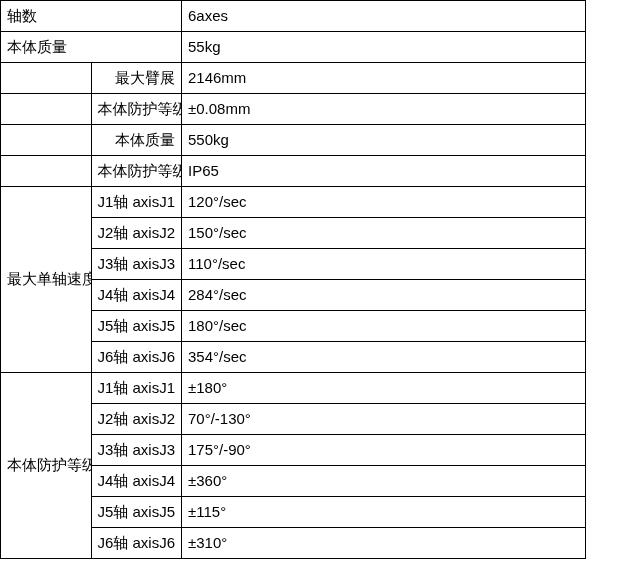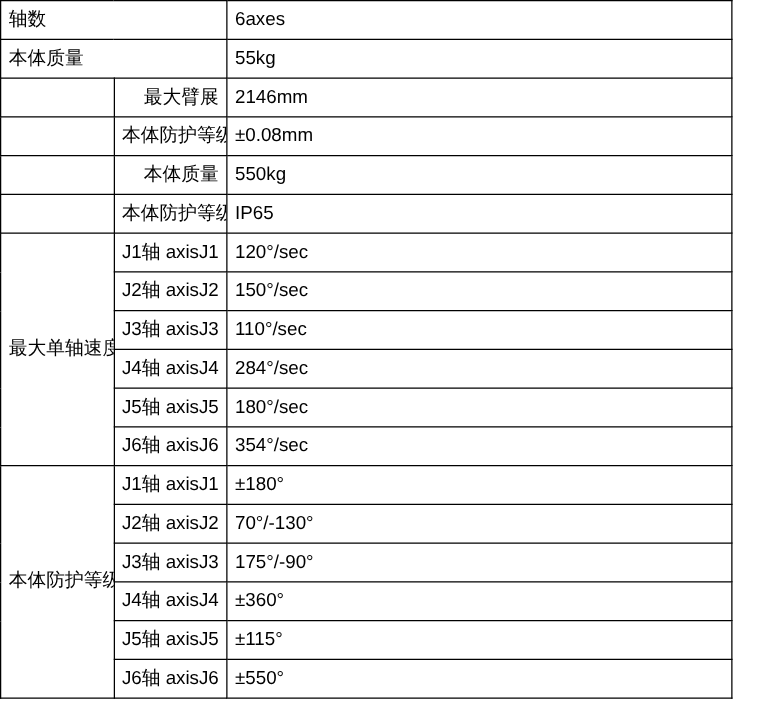--- a/index.html
+++ b/index.html
@@ -128,17 +128,17 @@
     <tr>
       <td class="col-item">J4轴 axisJ4</td>
       <td class="col-value">±360°</td>
     </tr>
     <tr>
       <td class="col-item">J5轴 axisJ5</td>
       <td class="col-value">±115°</td>
     </tr>
     <tr>
       <td class="col-item">J6轴 axisJ6</td>
-      <td class="col-value">±550°</td>
+      <td class="col-value">±310°</td>
     </tr>
 
   </tbody>
 </table>
 
 </body></html>

